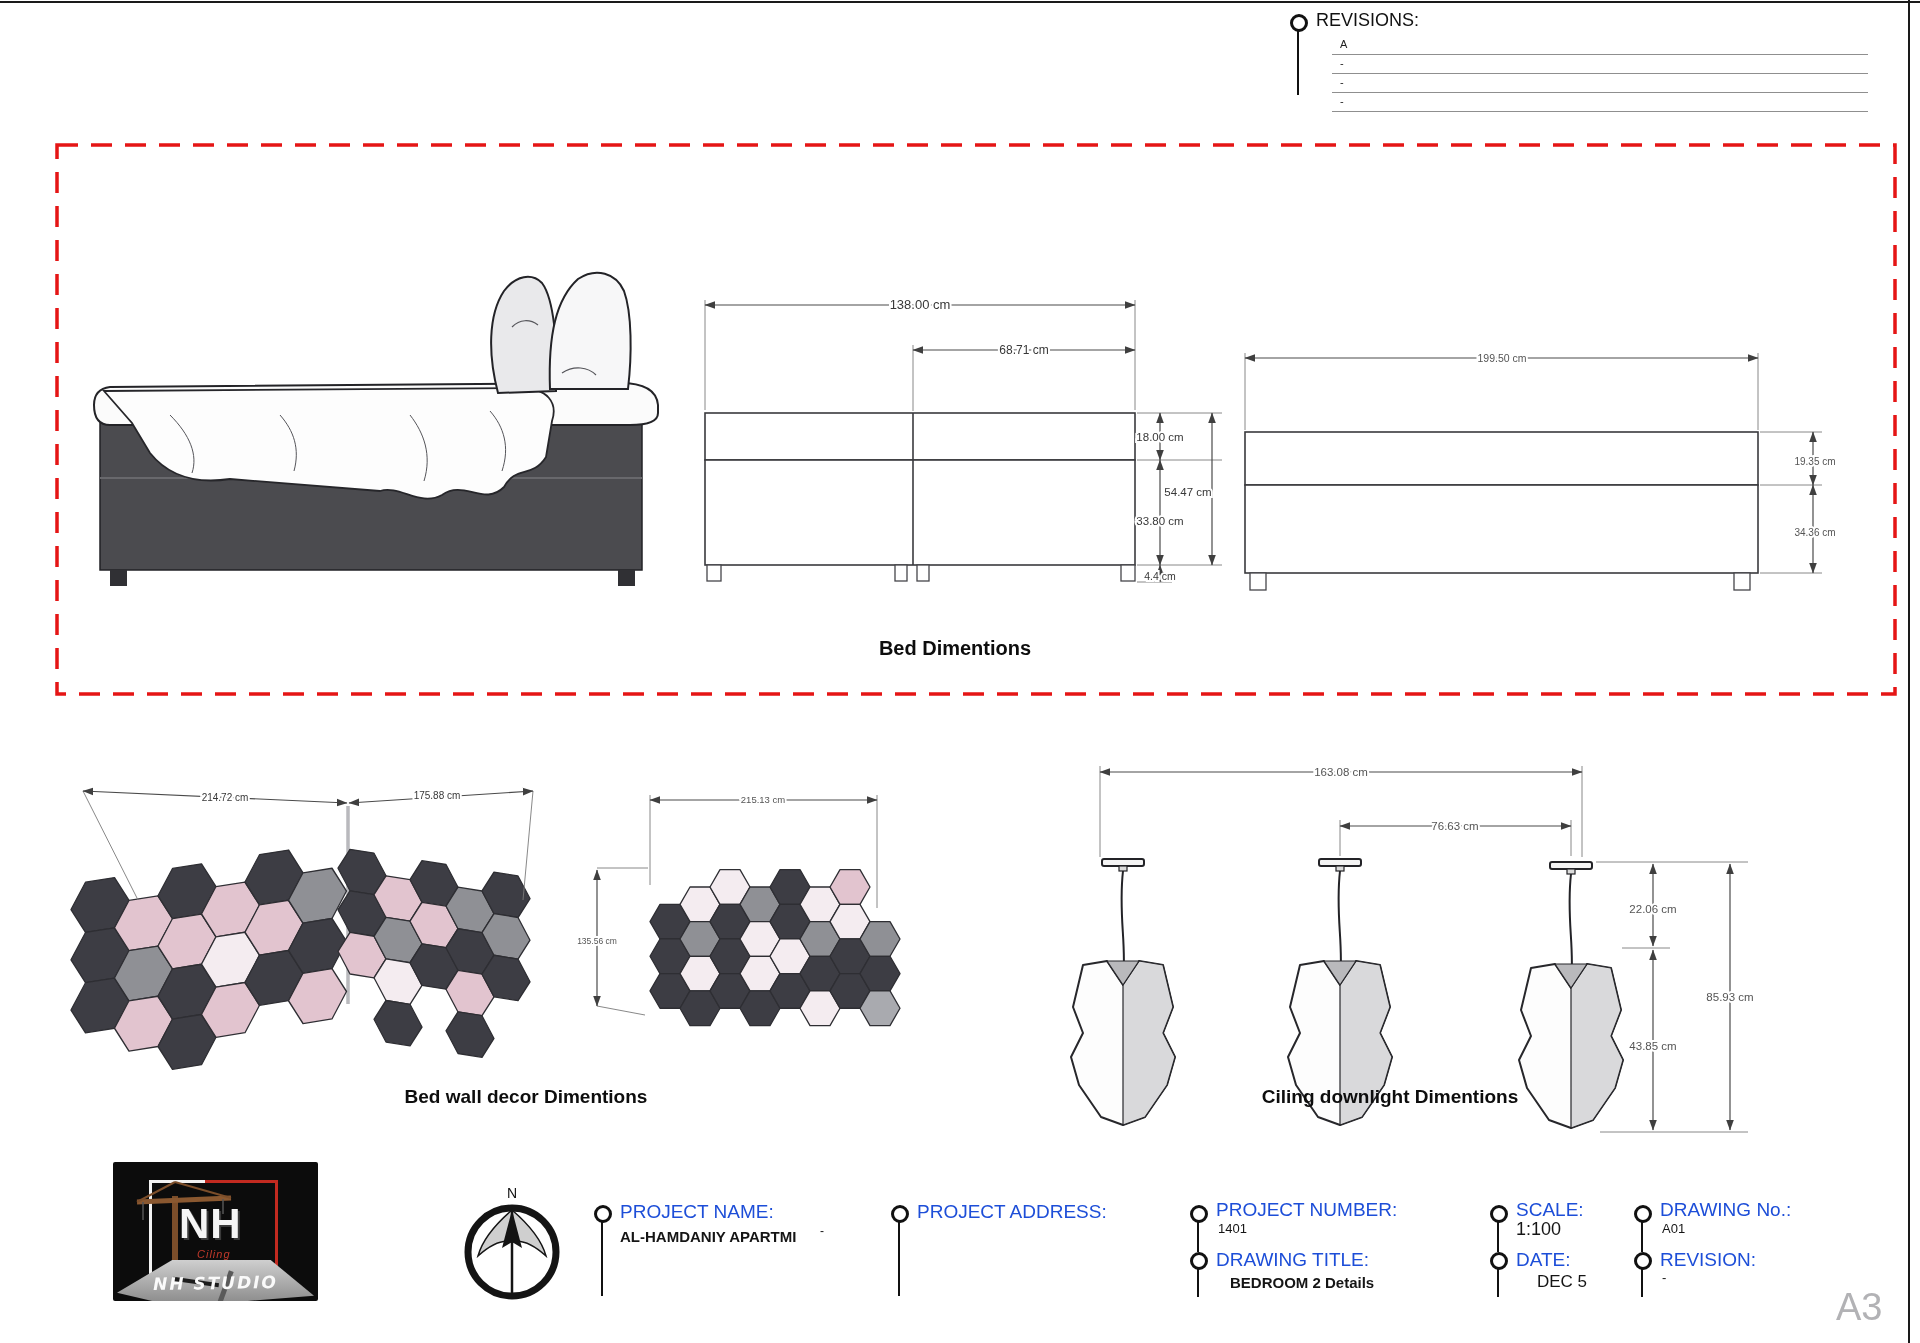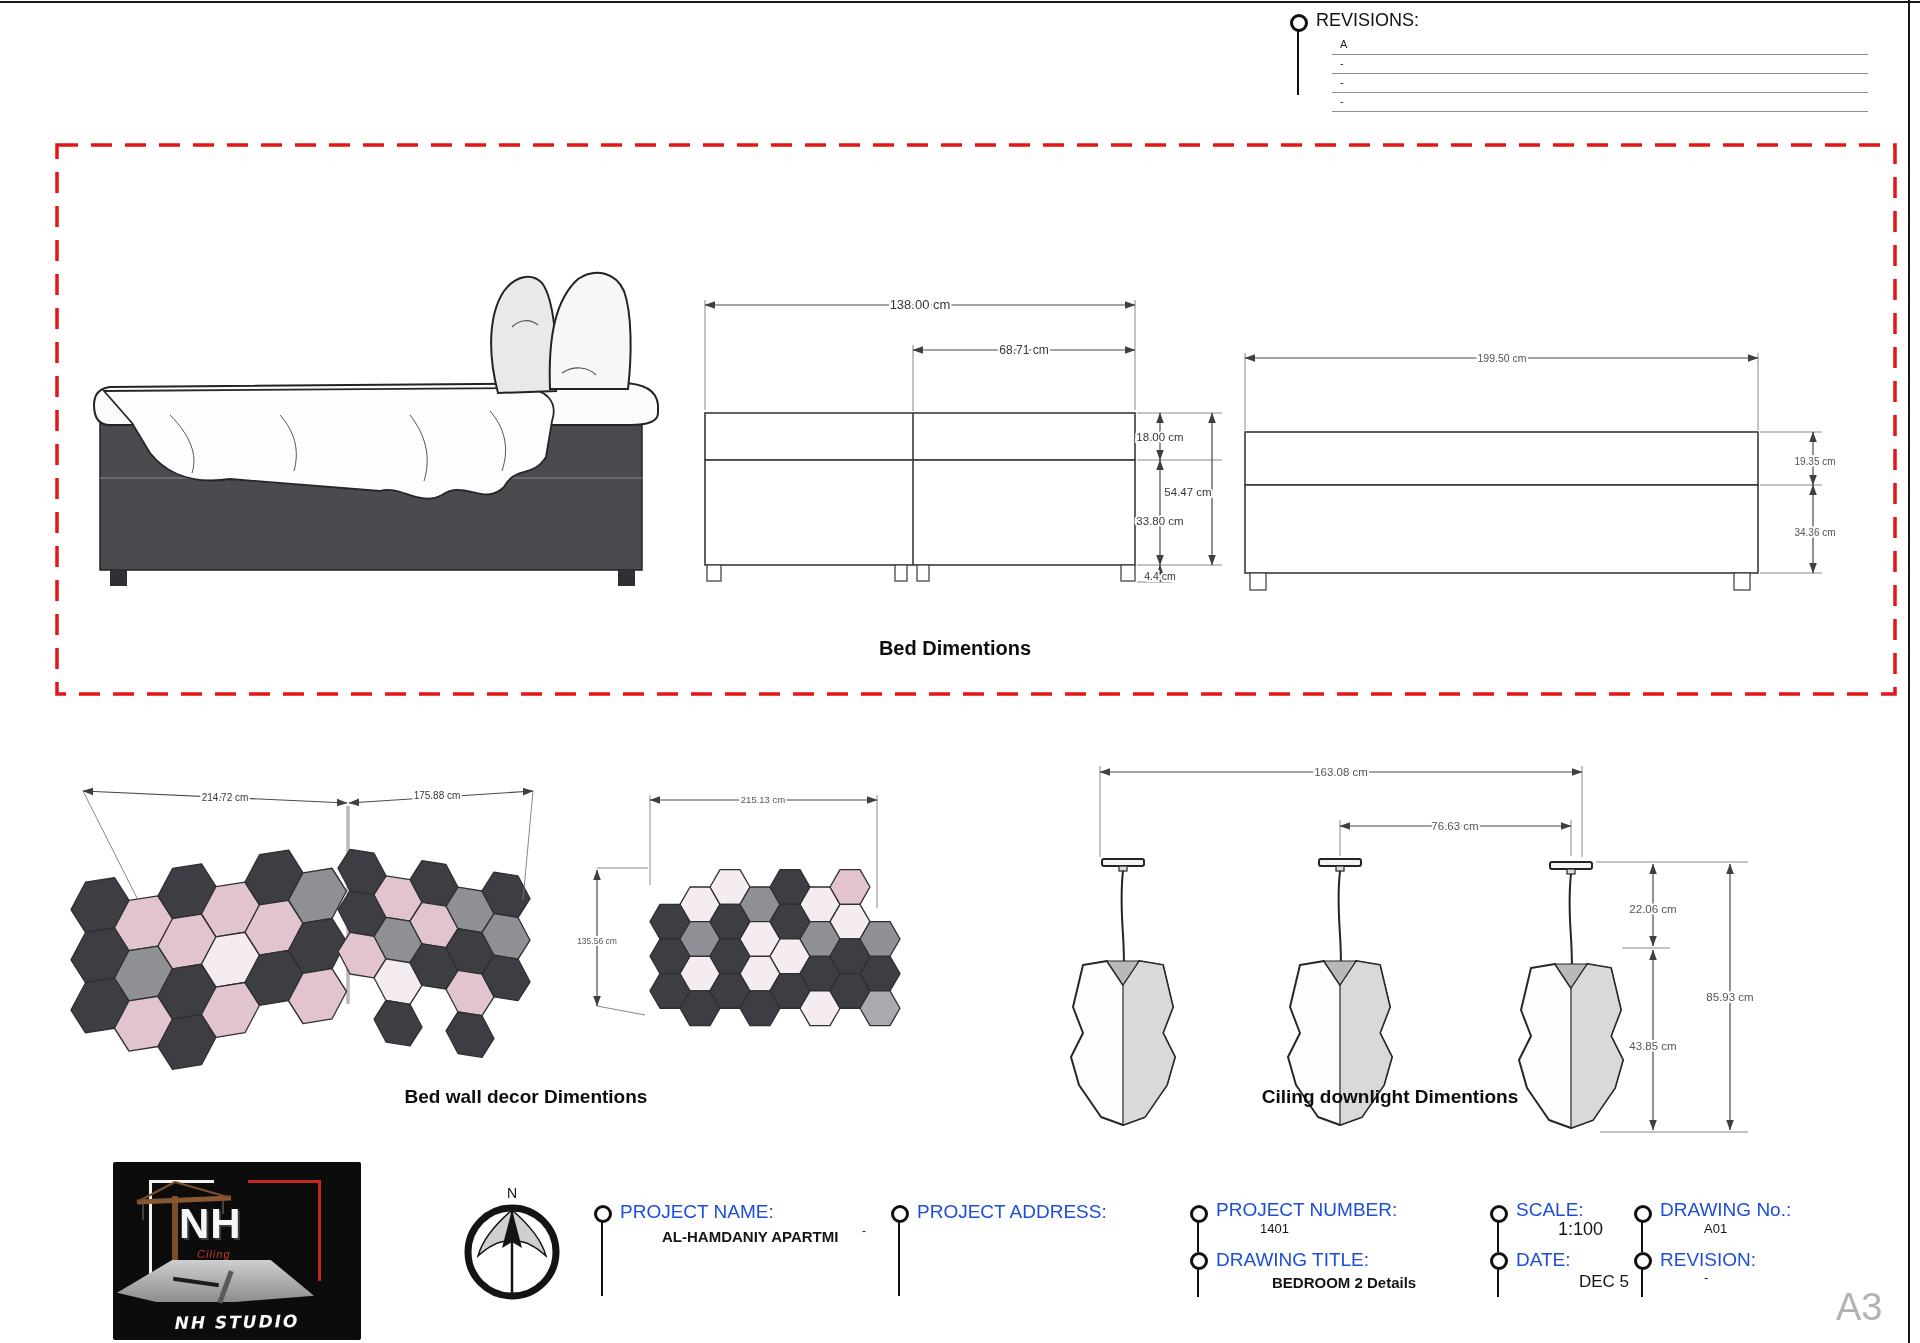--- a/index.html
+++ b/index.html
@@ -22,25 +22,25 @@
   .rev-row{height:18px;border-bottom:1px solid #8f8f8f;font-size:11px;
            color:#222;padding-left:8px;line-height:16px;}
   
   .pin{position:absolute;width:12px;height:12px;border:3px solid #111;
        border-radius:50%;background:#fff;}
   .pin i{position:absolute;top:12px;left:4px;width:2px;background:#111;display:block;}
   
   .sec-title{position:absolute;font-weight:bold;color:#0d0d0d;text-align:center;}
   
   .tb-label{position:absolute;font-size:19px;color:#1d4ed8;white-space:nowrap;}
-  .tb-value{position:absolute;color:#151515;white-space:nowrap;margin-left:42px;}
+  .tb-value{position:absolute;color:#151515;white-space:nowrap;}
   .a3{position:absolute;left:1836px;top:1286px;font-size:38px;color:#b2b2b5;text-align:center;}
   
-  .logo{position:absolute;left:113px;top:1162px;width:205px;height:178px;
-        background:#0c0c0c;border-radius:2px;overflow:hidden;padding-left:43px;}
+  .logo{position:absolute;left:113px;top:1162px;width:205px;height:139px;
+        background:#0c0c0c;border-radius:2px;overflow:hidden;}
   .logo .frame-w{position:absolute;left:36px;top:18px;width:62px;height:92px;
         border-top:3px solid #f2f2f2;border-left:3px solid #f2f2f2;}
   .logo .frame-r{position:absolute;right:40px;top:18px;width:70px;height:98px;
         border-top:3px solid #c22a20;border-right:3px solid #c22a20;}
   .logo .nh{position:absolute;left:66px;top:38px;font-size:42px;font-weight:bold;
         color:#f5f5f5;letter-spacing:1px;text-shadow:2px 2px 0 #3a3a3a;}
   .logo .script{position:absolute;left:84px;top:86px;font-size:11px;font-style:italic;
         color:#c0392b;letter-spacing:1px;}
   .logo .floor{position:absolute;left:4px;top:98px;width:197px;height:42px;
         background:linear-gradient(#cfcfcf,#8d8d8d);

